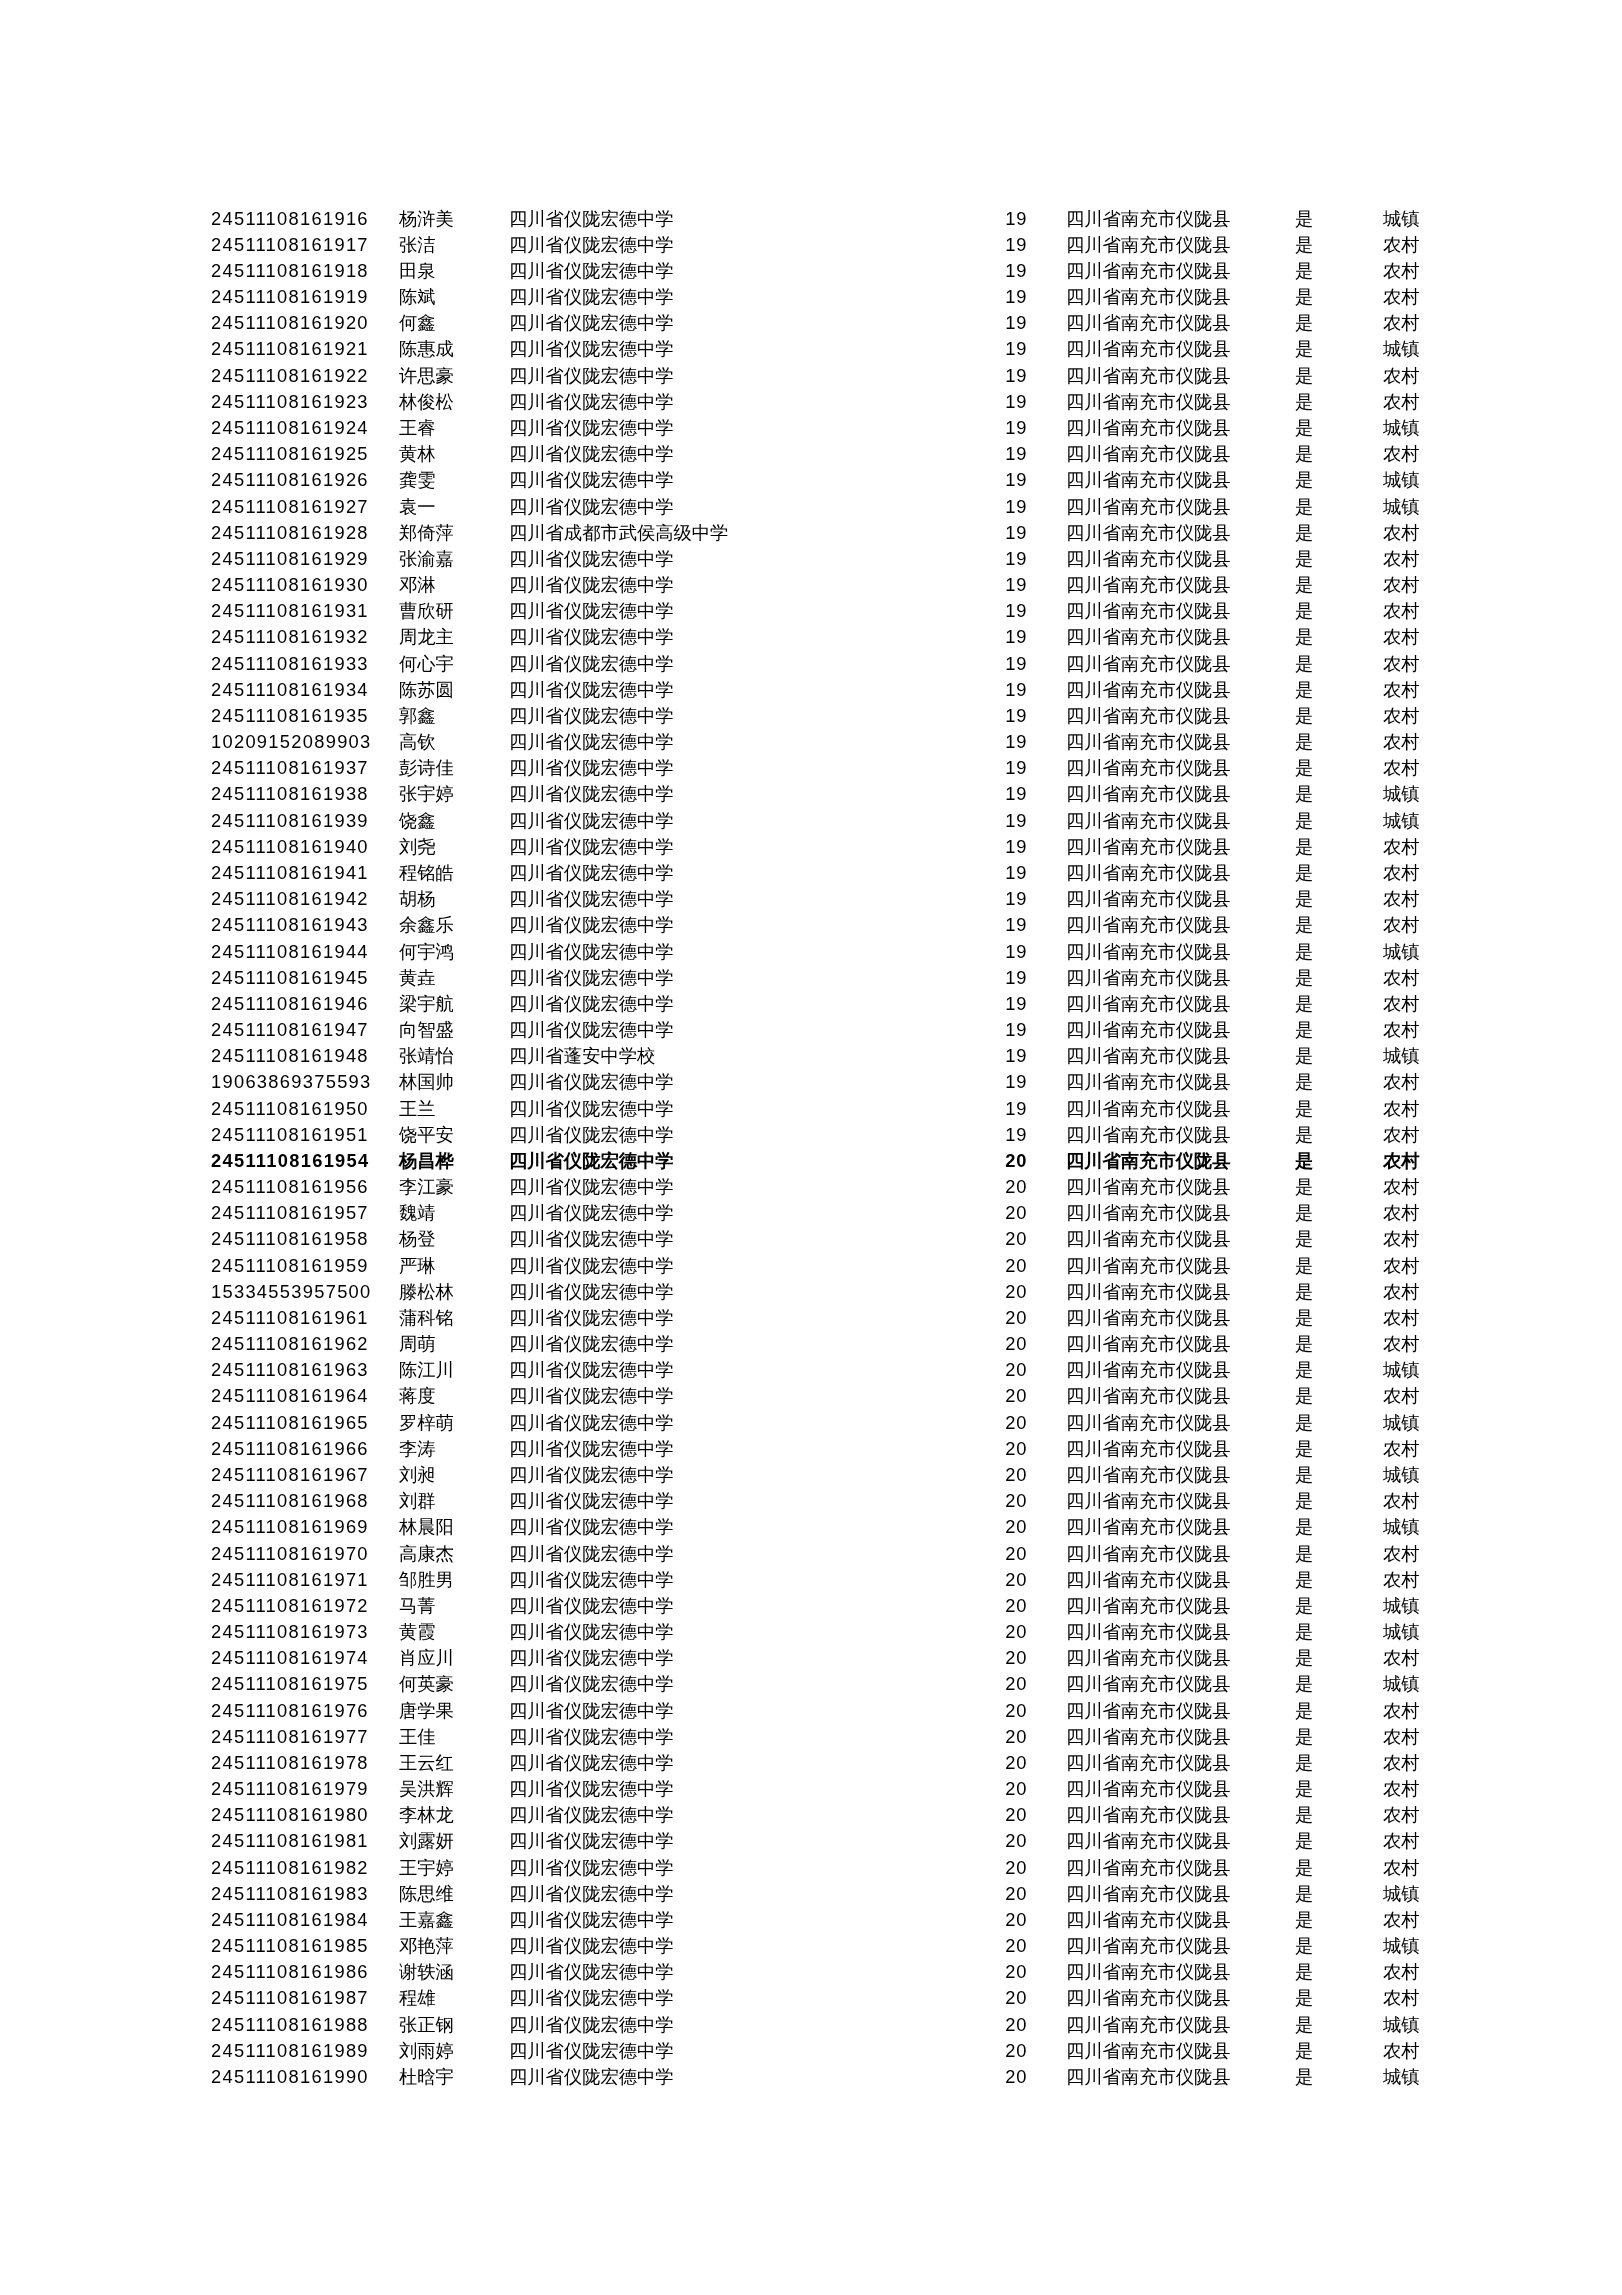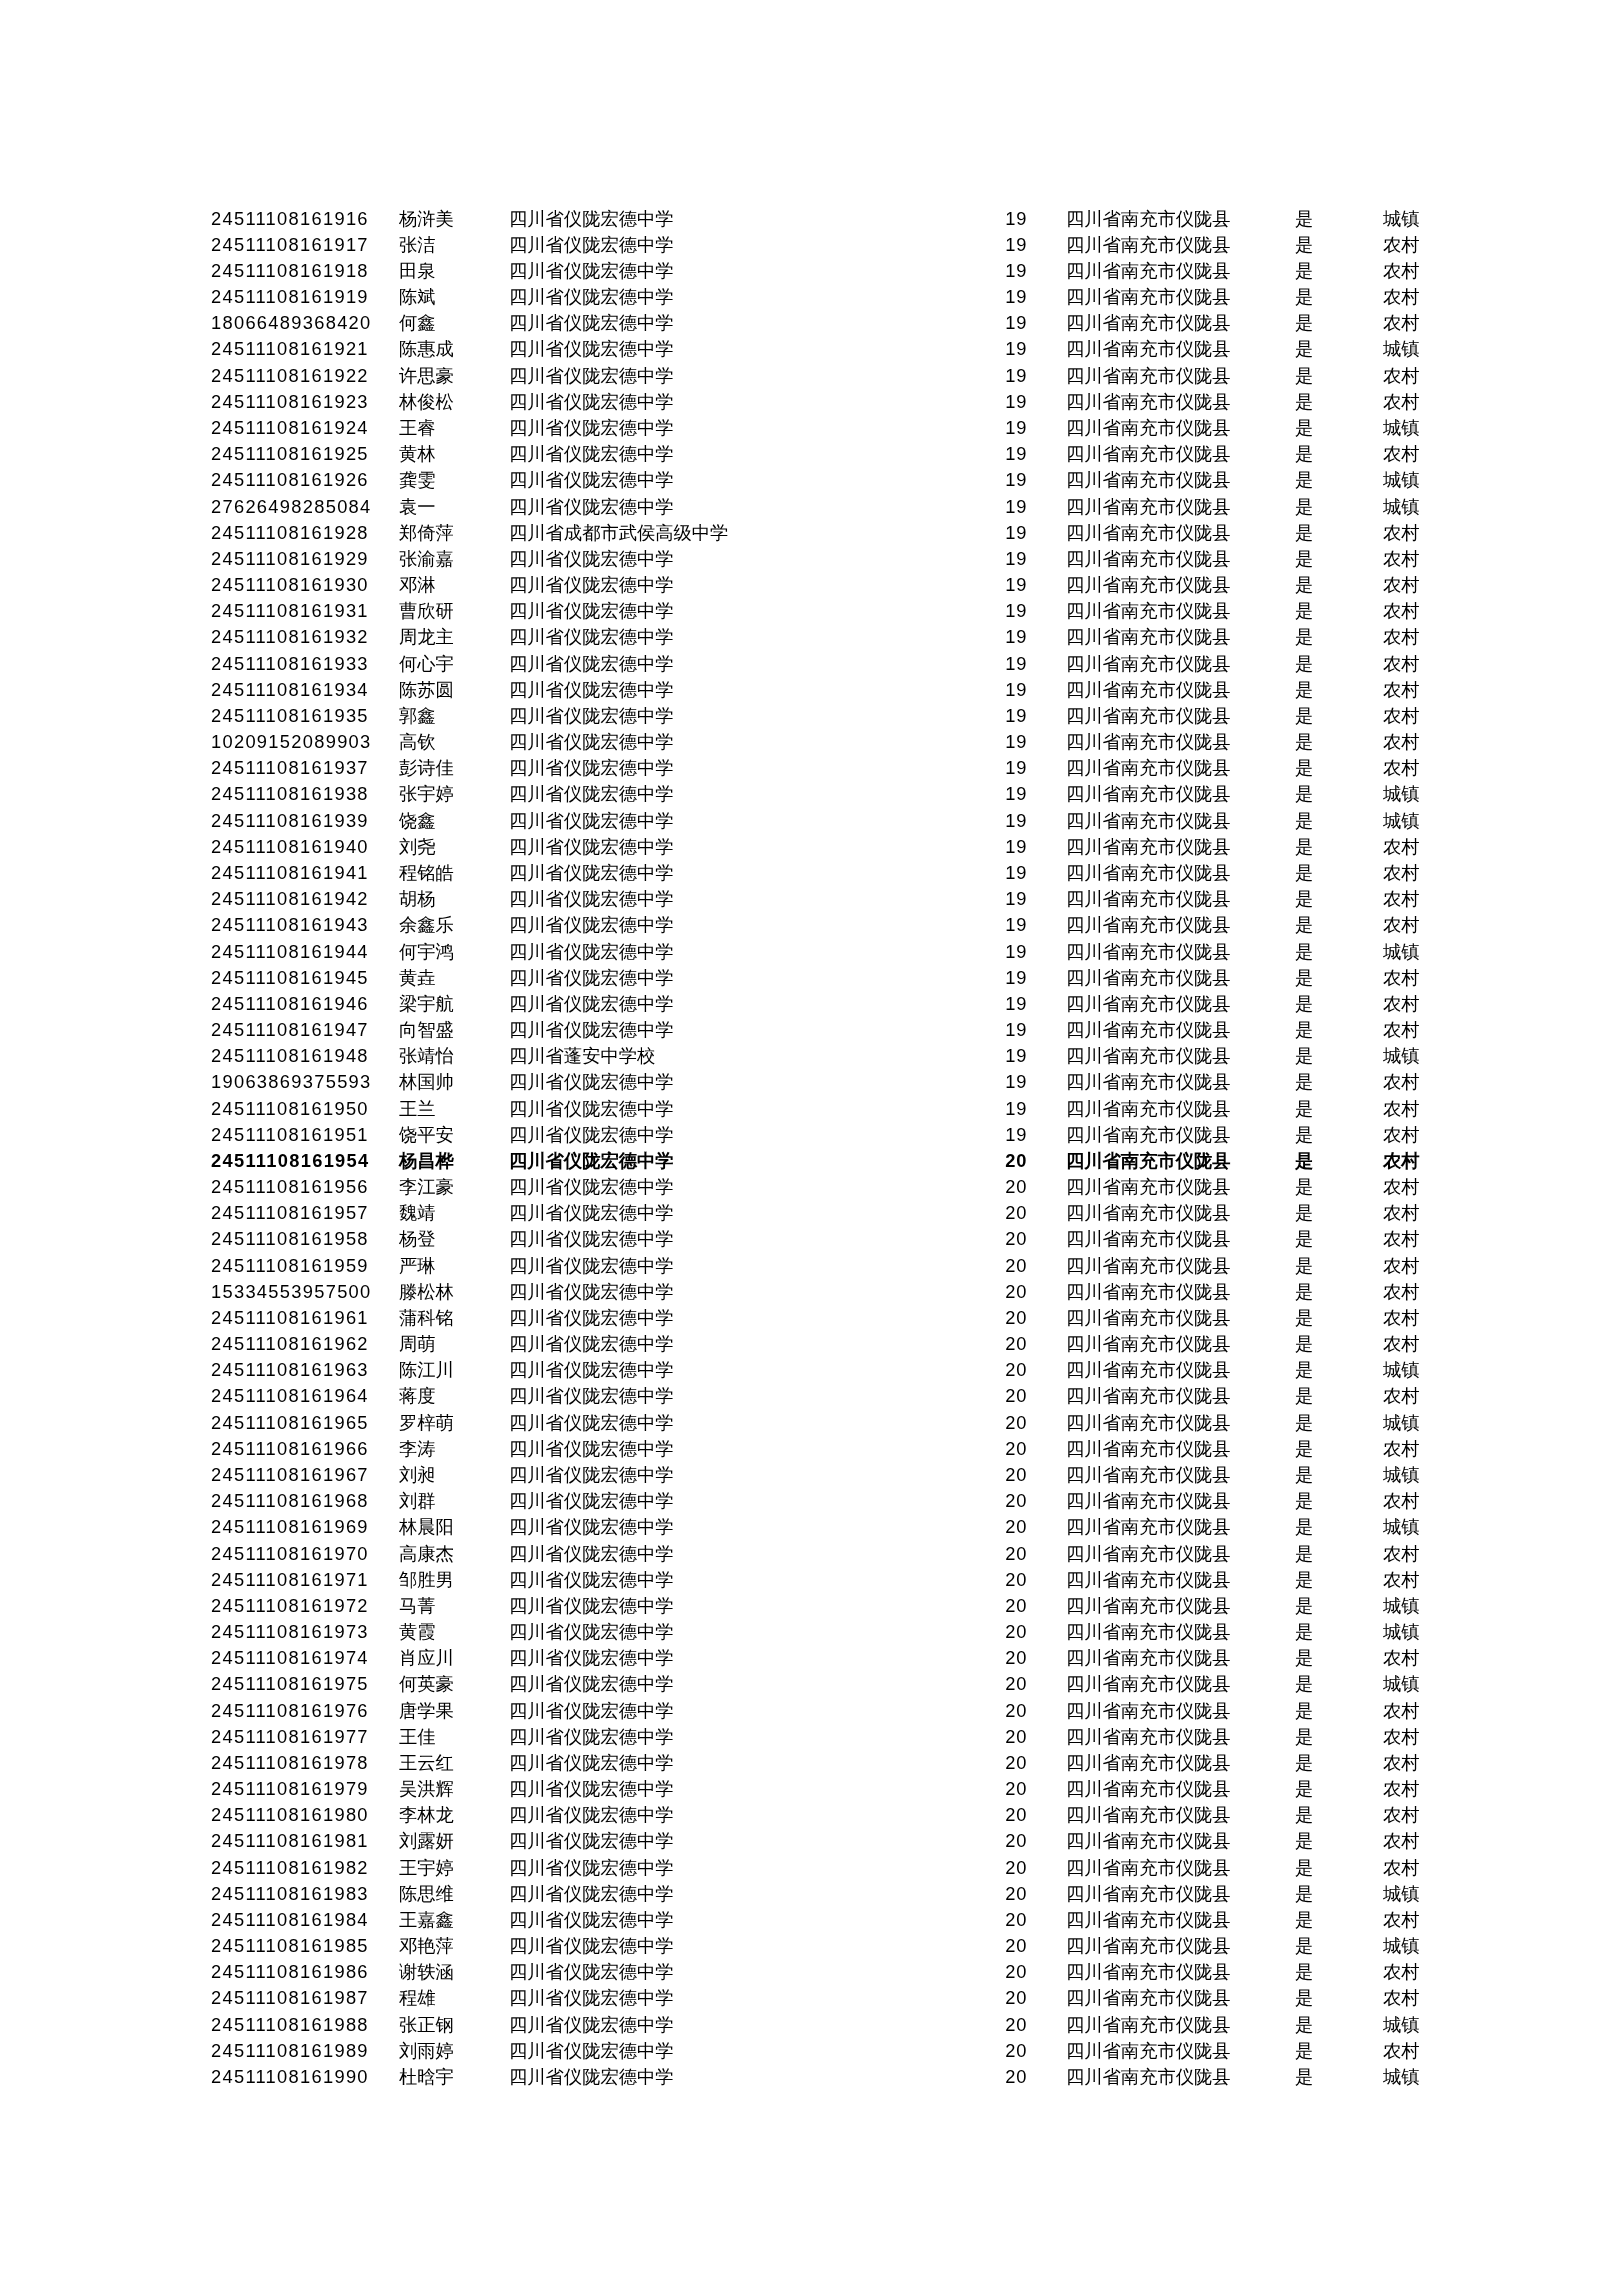--- a/index.html
+++ b/index.html
@@ -92,21 +92,21 @@
       <div class="row" style="top: 276px;">
         <span class="cell c-id">24511108161919</span>
         <span class="cell c-name">陈斌</span>
         <span class="cell c-school">四川省仪陇宏德中学</span>
         <span class="cell c-age">19</span>
         <span class="cell c-loc">四川省南充市仪陇县</span>
         <span class="cell c-yes">是</span>
         <span class="cell c-res">农村</span>
       </div>
       <div class="row" style="top: 302px;">
-        <span class="cell c-id">18066489368420</span>
+        <span class="cell c-id">24511108161920</span>
         <span class="cell c-name">何鑫</span>
         <span class="cell c-school">四川省仪陇宏德中学</span>
         <span class="cell c-age">19</span>
         <span class="cell c-loc">四川省南充市仪陇县</span>
         <span class="cell c-yes">是</span>
         <span class="cell c-res">农村</span>
       </div>
       <div class="row" style="top: 328px;">
         <span class="cell c-id">24511108161921</span>
         <span class="cell c-name">陈惠成</span>
@@ -155,21 +155,21 @@
       <div class="row" style="top: 459px;">
         <span class="cell c-id">24511108161926</span>
         <span class="cell c-name">龚雯</span>
         <span class="cell c-school">四川省仪陇宏德中学</span>
         <span class="cell c-age">19</span>
         <span class="cell c-loc">四川省南充市仪陇县</span>
         <span class="cell c-yes">是</span>
         <span class="cell c-res">城镇</span>
       </div>
       <div class="row" style="top: 486px;">
-        <span class="cell c-id">27626498285084</span>
+        <span class="cell c-id">24511108161927</span>
         <span class="cell c-name">袁一</span>
         <span class="cell c-school">四川省仪陇宏德中学</span>
         <span class="cell c-age">19</span>
         <span class="cell c-loc">四川省南充市仪陇县</span>
         <span class="cell c-yes">是</span>
         <span class="cell c-res">城镇</span>
       </div>
       <div class="row" style="top: 512px;">
         <span class="cell c-id">24511108161928</span>
         <span class="cell c-name">郑倚萍</span>

